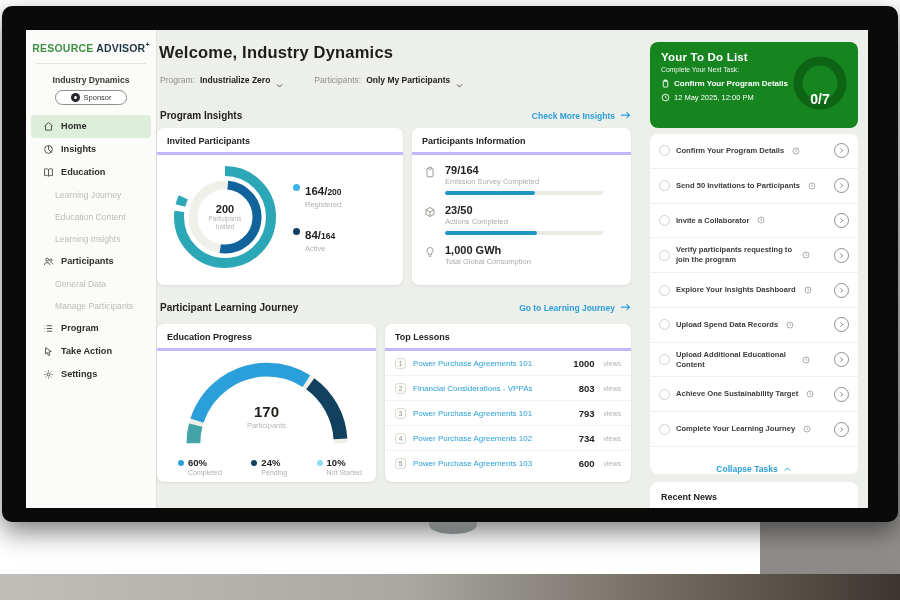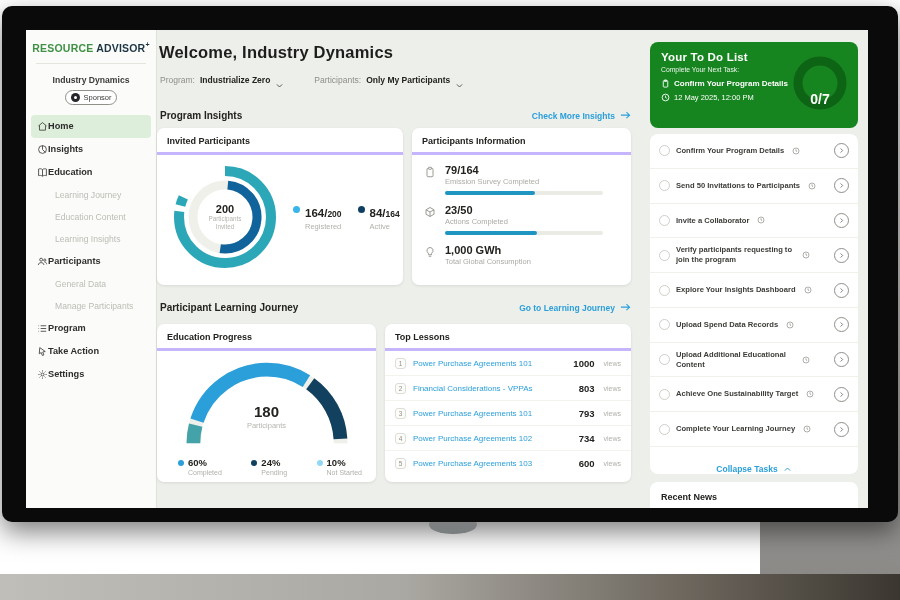--- a/index.html
+++ b/index.html
@@ -18,25 +18,25 @@
   .screen{position:absolute;left:24px;top:24px;width:842px;height:478px;background:#edefeb;
     overflow:hidden;color:#2b2b2b}
 
   
   .sidebar{position:absolute;left:0;top:0;width:131px;height:100%;background:#fbfbf9;
     border-right:1px solid #e2e2dc;padding-top:11px}
   .logo{text-align:center;font-size:10.5px;font-weight:bold;letter-spacing:.2px;white-space:nowrap}
   .logo .p1{color:#3f9145}.logo .p2{color:#1c3545}.logo .plus{font-size:7px;color:#1c3545;vertical-align:super}
   .logo-div{height:1px;background:#e4e4de;margin:9px 10px 0}
   .org{text-align:center;font-size:8.6px;font-weight:bold;color:#3a3a38;margin-top:11px}
-  .badge{display:flex;align-items:center;gap:4px;justify-content:center;width:52px;margin:5px auto 10px;
+  .badge{display:flex;align-items:center;gap:4px;justify-content:center;width:72px;margin:5px auto 10px;
     border:1px solid #90908a;border-radius:9px;padding:2px 4px;font-size:7.5px;color:#3a3a38;background:#fff}
   .badge-dot{width:9px;height:9px;border-radius:50%;background:#26262a;flex:none;position:relative}
   .badge-dot::after{content:"";position:absolute;left:3px;top:3px;width:3px;height:3px;background:#fff;border-radius:50%}
-  .nav-item{display:flex;align-items:center;height:23px;margin:0 5px;padding:0 6px;
+  .nav-item{display:flex;align-items:center;gap:7px;height:23px;margin:0 5px;padding:0 12px;
     font-size:9.2px;font-weight:bold;color:#2e2e2c;border-radius:4px;white-space:nowrap}
   .nav-item.sub{padding-left:24px;color:#bcbcb6;font-weight:normal;font-size:8.6px;height:22px}
   .nav-item.active{background:#ddeeda}
   .nav-icon{width:11px;height:11px;color:#4a4a46;flex:none}
   .nav-icon svg{display:block;width:100%;height:100%}
 
   
   .main{position:absolute;left:122px;top:0;width:493px;height:100%}
   .h1{position:absolute;left:11px;top:13px;font-size:16.5px;font-weight:bold;color:#1d1d1b;letter-spacing:.2px}
   .filters{position:absolute;left:12px;top:45px;display:flex;gap:30px;align-items:center}
@@ -57,21 +57,21 @@
   #card-edu{left:9px;top:294px;width:219px;height:158px}
   #card-lessons{left:237px;top:294px;width:246px;height:158px}
 
   
   .invited-body{display:flex;align-items:center;gap:12px;padding:6px 6px 6px 12px}
   .donut-wrap{position:relative;width:112px;height:112px;flex:none}
   .donut-center{position:absolute;left:0;top:0;width:112px;height:112px;display:flex;flex-direction:column;
     align-items:center;justify-content:center;text-align:center}
   .center-num{font-size:11px;font-weight:bold;color:#22221f}
   .center-cap{font-size:6.3px;color:#b5b5af;line-height:1.3}
-  .legend{display:flex;flex-direction:row;gap:16px}
+  .legend{display:flex;flex-direction:column;gap:16px}
   .leg-item{display:flex;gap:5px;align-items:flex-start}
   .leg-dot{width:7px;height:7px;border-radius:50%;margin-top:3px;flex:none}
   .leg-main{font-size:11.5px;font-weight:bold;color:#22221f}
   .leg-sub{font-size:8.5px;font-weight:bold;color:#22221f}
   .leg-cap{font-size:7.5px;color:#b0b0aa;margin-top:1px}
 
   
   .info-body{padding:9px 12px 0}
   .info-row{display:flex;gap:9px;margin-bottom:9px}
   .info-icon{width:12px;height:12px;color:#9a9a94;margin-top:2px;flex:none}
@@ -367,21 +367,21 @@
         <div class="card" id="card-edu">
           <div class="card-h">Education Progress</div>
           <div class="gauge-wrap">
             <svg width="196" height="92" viewBox="0 0 200 100">
               <path d="M 20 96 A 80 80 0 0 1 180 96" fill="none" stroke="#f0f0eb" stroke-width="15" pathLength="100"></path>
               <path id="gauge-seg-0" d="M 20 96 A 80 80 0 0 1 180 96" fill="none" stroke-width="15" pathLength="100" stroke="#44a3a8" stroke-dasharray="8 200" stroke-dashoffset="0"></path>
               <path id="gauge-seg-1" d="M 20 96 A 80 80 0 0 1 180 96" fill="none" stroke-width="15" pathLength="100" stroke="#2b9fd9" stroke-dasharray="58 200" stroke-dashoffset="-10"></path>
               <path id="gauge-seg-2" d="M 20 96 A 80 80 0 0 1 180 96" fill="none" stroke-width="15" pathLength="100" stroke="#12405f" stroke-dasharray="28 200" stroke-dashoffset="-70"></path>
             </svg>
             <div class="gauge-center">
-              <div class="g-num">180</div>
+              <div class="g-num">170</div>
               <div class="g-cap">Participants</div>
             </div>
           </div>
           <div class="edu-legend">
             <div>
               <div class="el-top">
                   <span class="el-dot" style="background: rgb(43, 159, 217);"></span>
                   <span class="el-pct">60%</span>
                 </div>
               <div class="el-cap">Completed</div>

